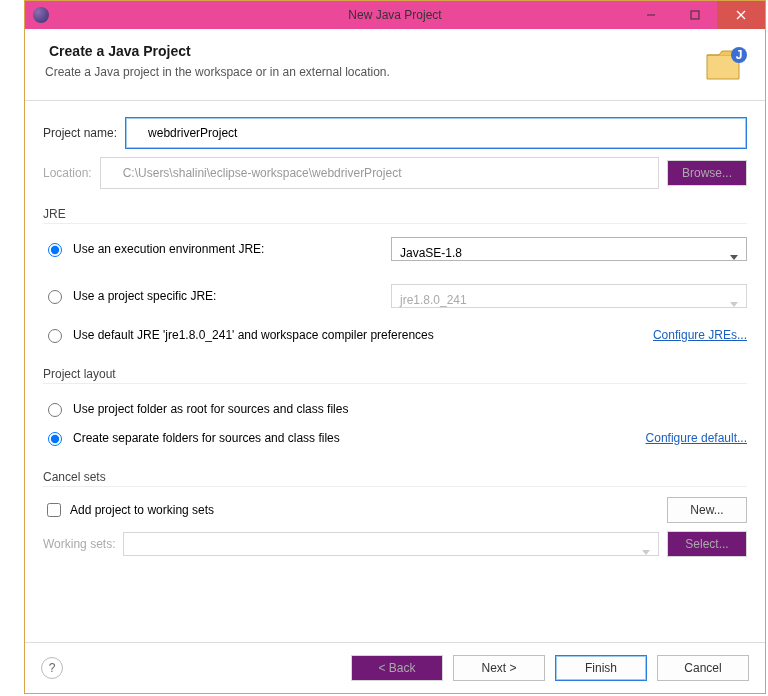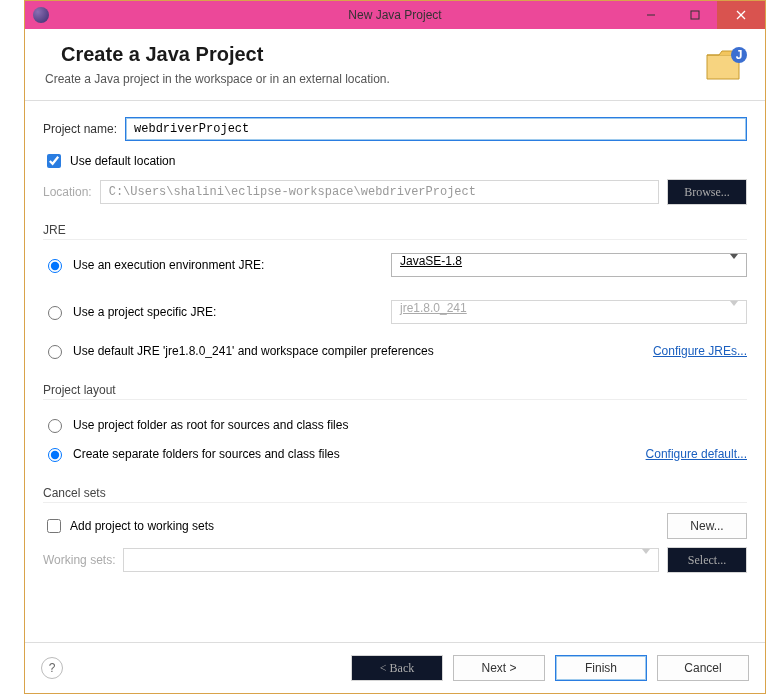--- a/index.html
+++ b/index.html
@@ -6,39 +6,39 @@
   body { margin: 0; background: #fff; width: 768px; height: 696px; overflow: hidden; }
   .window { width: 742px; height: 694px; border: 1px solid #d9a34a; margin-left: 24px; margin-top: 0; background: #fff; display: flex; flex-direction: column; }
   .titlebar { height: 28px; background: #ec4899; display: flex; align-items: center; position: relative; }
   .titlebar-icon { width: 16px; height: 16px; margin-left: 8px; border-radius: 50%; background: radial-gradient(circle at 30% 30%, #8b6fb3, #3b2b6e); }
   .titlebar-title { position: absolute; left: 50%; transform: translateX(-50%); color: #333; }
   .win-controls { margin-left: auto; display: flex; height: 100%; }
   .win-btn { width: 44px; display:flex; align-items:center; justify-content:center; color:#333;}
   .win-btn.close { background: #d9534f; color:#fff; width:48px;}
   .win-btn svg { display:block; }
   .header { padding: 14px 16px 14px 20px; border-bottom: 1px solid #ddd; display:flex; align-items:flex-start; gap:10px; position:relative;}
-  .header h1 { font-size: 20px; font-weight: bold; margin: 0 0 6px 16px; color:#1a1a1a;}
+  .header h1 { font-size: 14px; font-weight: bold; margin: 0 0 6px 4px; color:#1a1a1a;}
   .header p { margin:0; color:#555;}
   .folder-icon { margin-left:auto; }
   .content { padding: 8px 18px 0 18px; flex:1; overflow:auto;}
   .row { display:flex; align-items:center; margin: 8px 0; gap:8px;}
   label.field { color:#333; }
-  input[type=text] { border:1px solid #b5b5b5; padding:4px 8px; font-size:12px; height:24px;font-family:Liberation Mono, monospace;}
+  input[type=text] { border:1px solid #b5b5b5; padding:4px 22px; font-size:12px; height:32px;}
   input[type=text].focus { border:1px solid #2a7de1; box-shadow: inset 0 0 0 1px #9ecaed;}
   input[type=text].disabled { background:#fff; color:#999; border:1px solid #d6d6d6;}
   .check { display:flex; align-items:center; gap:6px;}
   .check input { width:14px; height:14px; accent-color:#2a7de1;}
   .btn { min-width:80px; height:26px; background:#fdfdfd; border:1px solid #bfbfbf; color:#333; display:flex;align-items:center;justify-content:center; padding:0 12px;}
-  .btn.disabled { color:#aaa; border-color:#d6d6d6; background:#0f172a;font-family:Liberation Serif, serif;}
+  .btn.disabled { color:#aaa; border-color:#d6d6d6; background:#701a75;}
   .btn.primary { border:1px solid #2a7de1; box-shadow: inset 0 0 0 1px #9ecaed;}
   .group-title { color:#444; margin: 18px 0 2px 0; display:block;}
   .group-box { border-top:1px solid #eee; padding-top:10px;}
   .radio { display:flex; align-items:center; gap:8px; margin:6px 0;}
   .radio input { width:14px; height:14px;}
-  .select { flex:1; height:24px; border:1px solid #b5b5b5; background:#fff; display:flex;align-items:flex-start;justify-content:space-between;padding:0 8px;text-decoration:underline;}
+  .select { flex:1; height:24px; border:1px solid #b5b5b5; background:#fff; display:flex;align-items:flex-end;justify-content:space-between;padding:0 8px;}
   .select.disabled { color:#aaa; border-color:#d6d6d6;}
   .link { color:#1a5fbf; text-decoration:underline; margin-left:auto;}
   .info-row { display:flex; gap:10px; align-items:flex-start; margin-top:26px; padding:0 2px;}
   .info-icon { flex:none;}
   .info-text { color:#444; line-height:1.4;}
   .footer { border-top:1px solid #ddd; padding:12px 16px; display:flex; align-items:center; gap:10px; justify-content:flex-end;}
   .help { margin-right:auto; width:22px;height:22px;border:1px solid #bbb;border-radius:50%;display:flex;align-items:center;justify-content:center;color:#666;}
   .chev { width:0;height:0;border-left:4px solid transparent;border-right:4px solid transparent;border-top:5px solid #555;}
   .jre-grid { display:grid; grid-template-columns: 348px 1fr; row-gap:18px; align-items:center;}
   .layout-row { display:flex; align-items:center;}
@@ -86,24 +86,20 @@
     </div>
   </div>
 
   <div class="content">
 
     <div class="row">
       <label class="field">Project name:</label>
       <input type="text" class="focus" style="flex: 1 1 0%;" value="webdriverProject">
     </div>
 
-    <div class="check" style="margin-top:10px">
-      <input type="checkbox" checked="" style="">
-      <label>Use default location</label>
-    </div>
 
     <div class="row">
       <label class="field" style="color:#aaa">Location:</label>
       <input type="text" class="disabled" style="flex: 1 1 0%;" disabled="" value="C:\Users\shalini\eclipse-workspace\webdriverProject">
       <div class="btn disabled">Browse...</div>
     </div>
 
     <span class="group-title">JRE</span>
     <div class="group-box">
       <div class="jre-grid">

